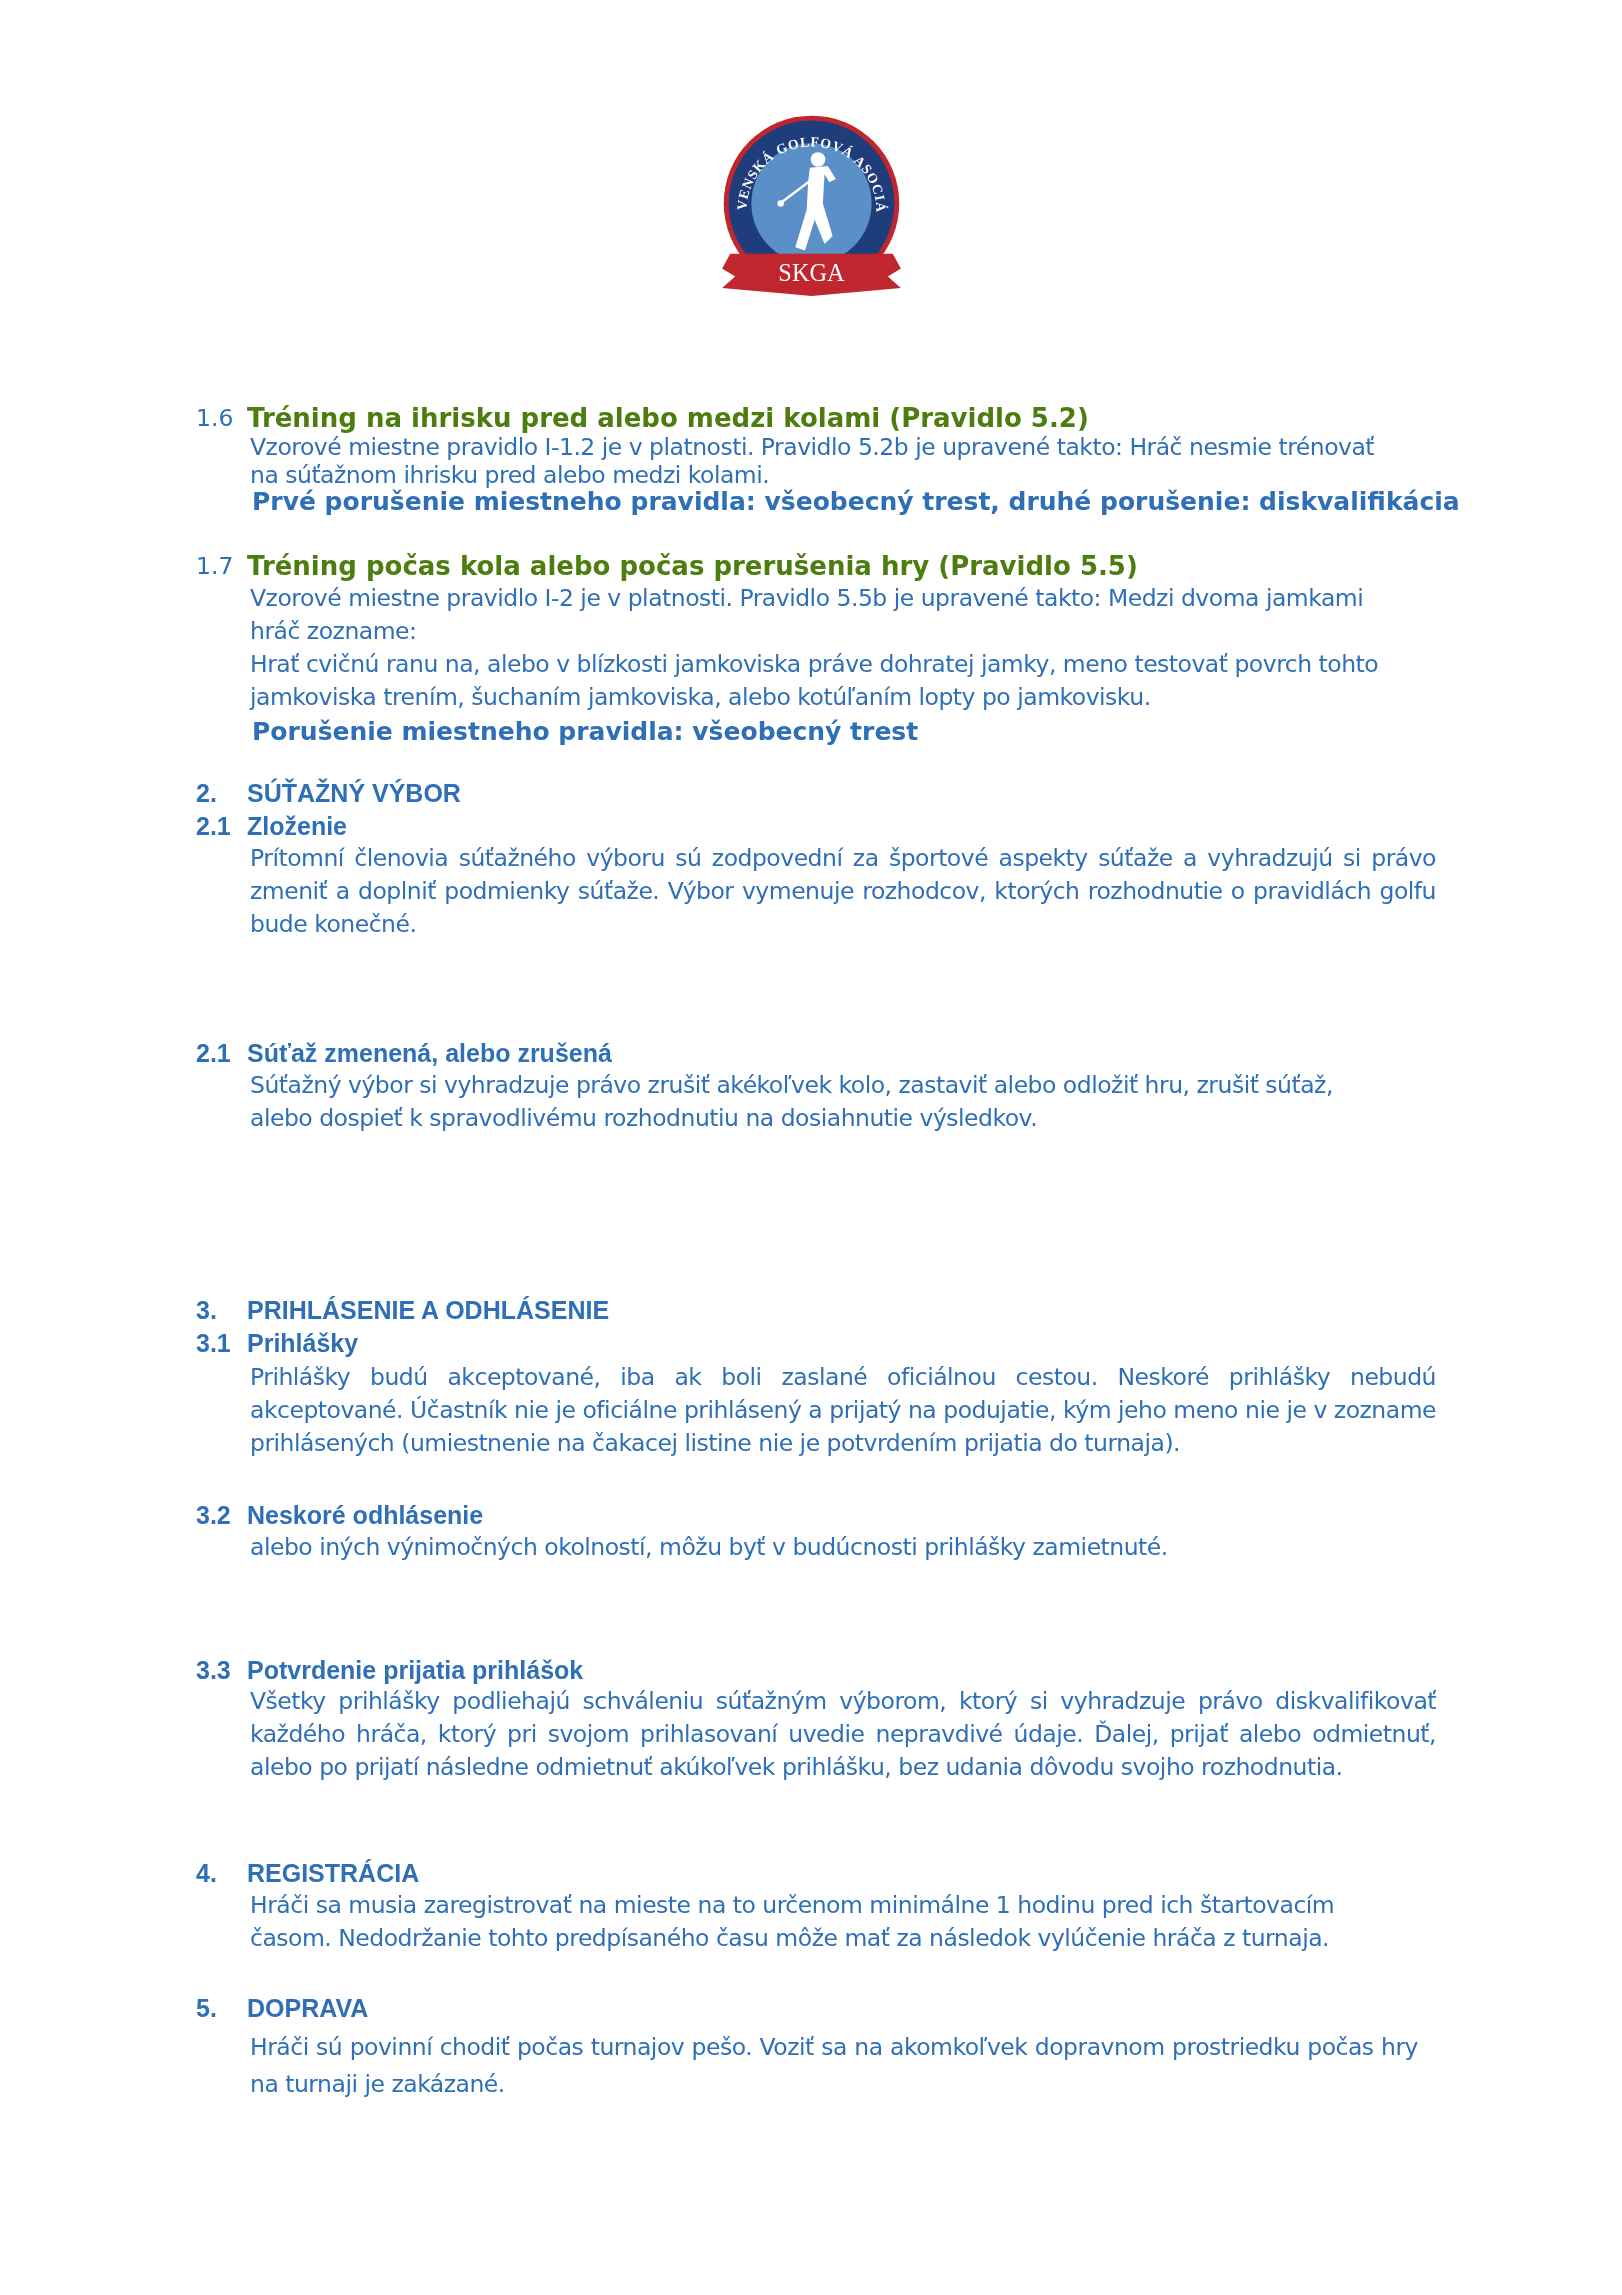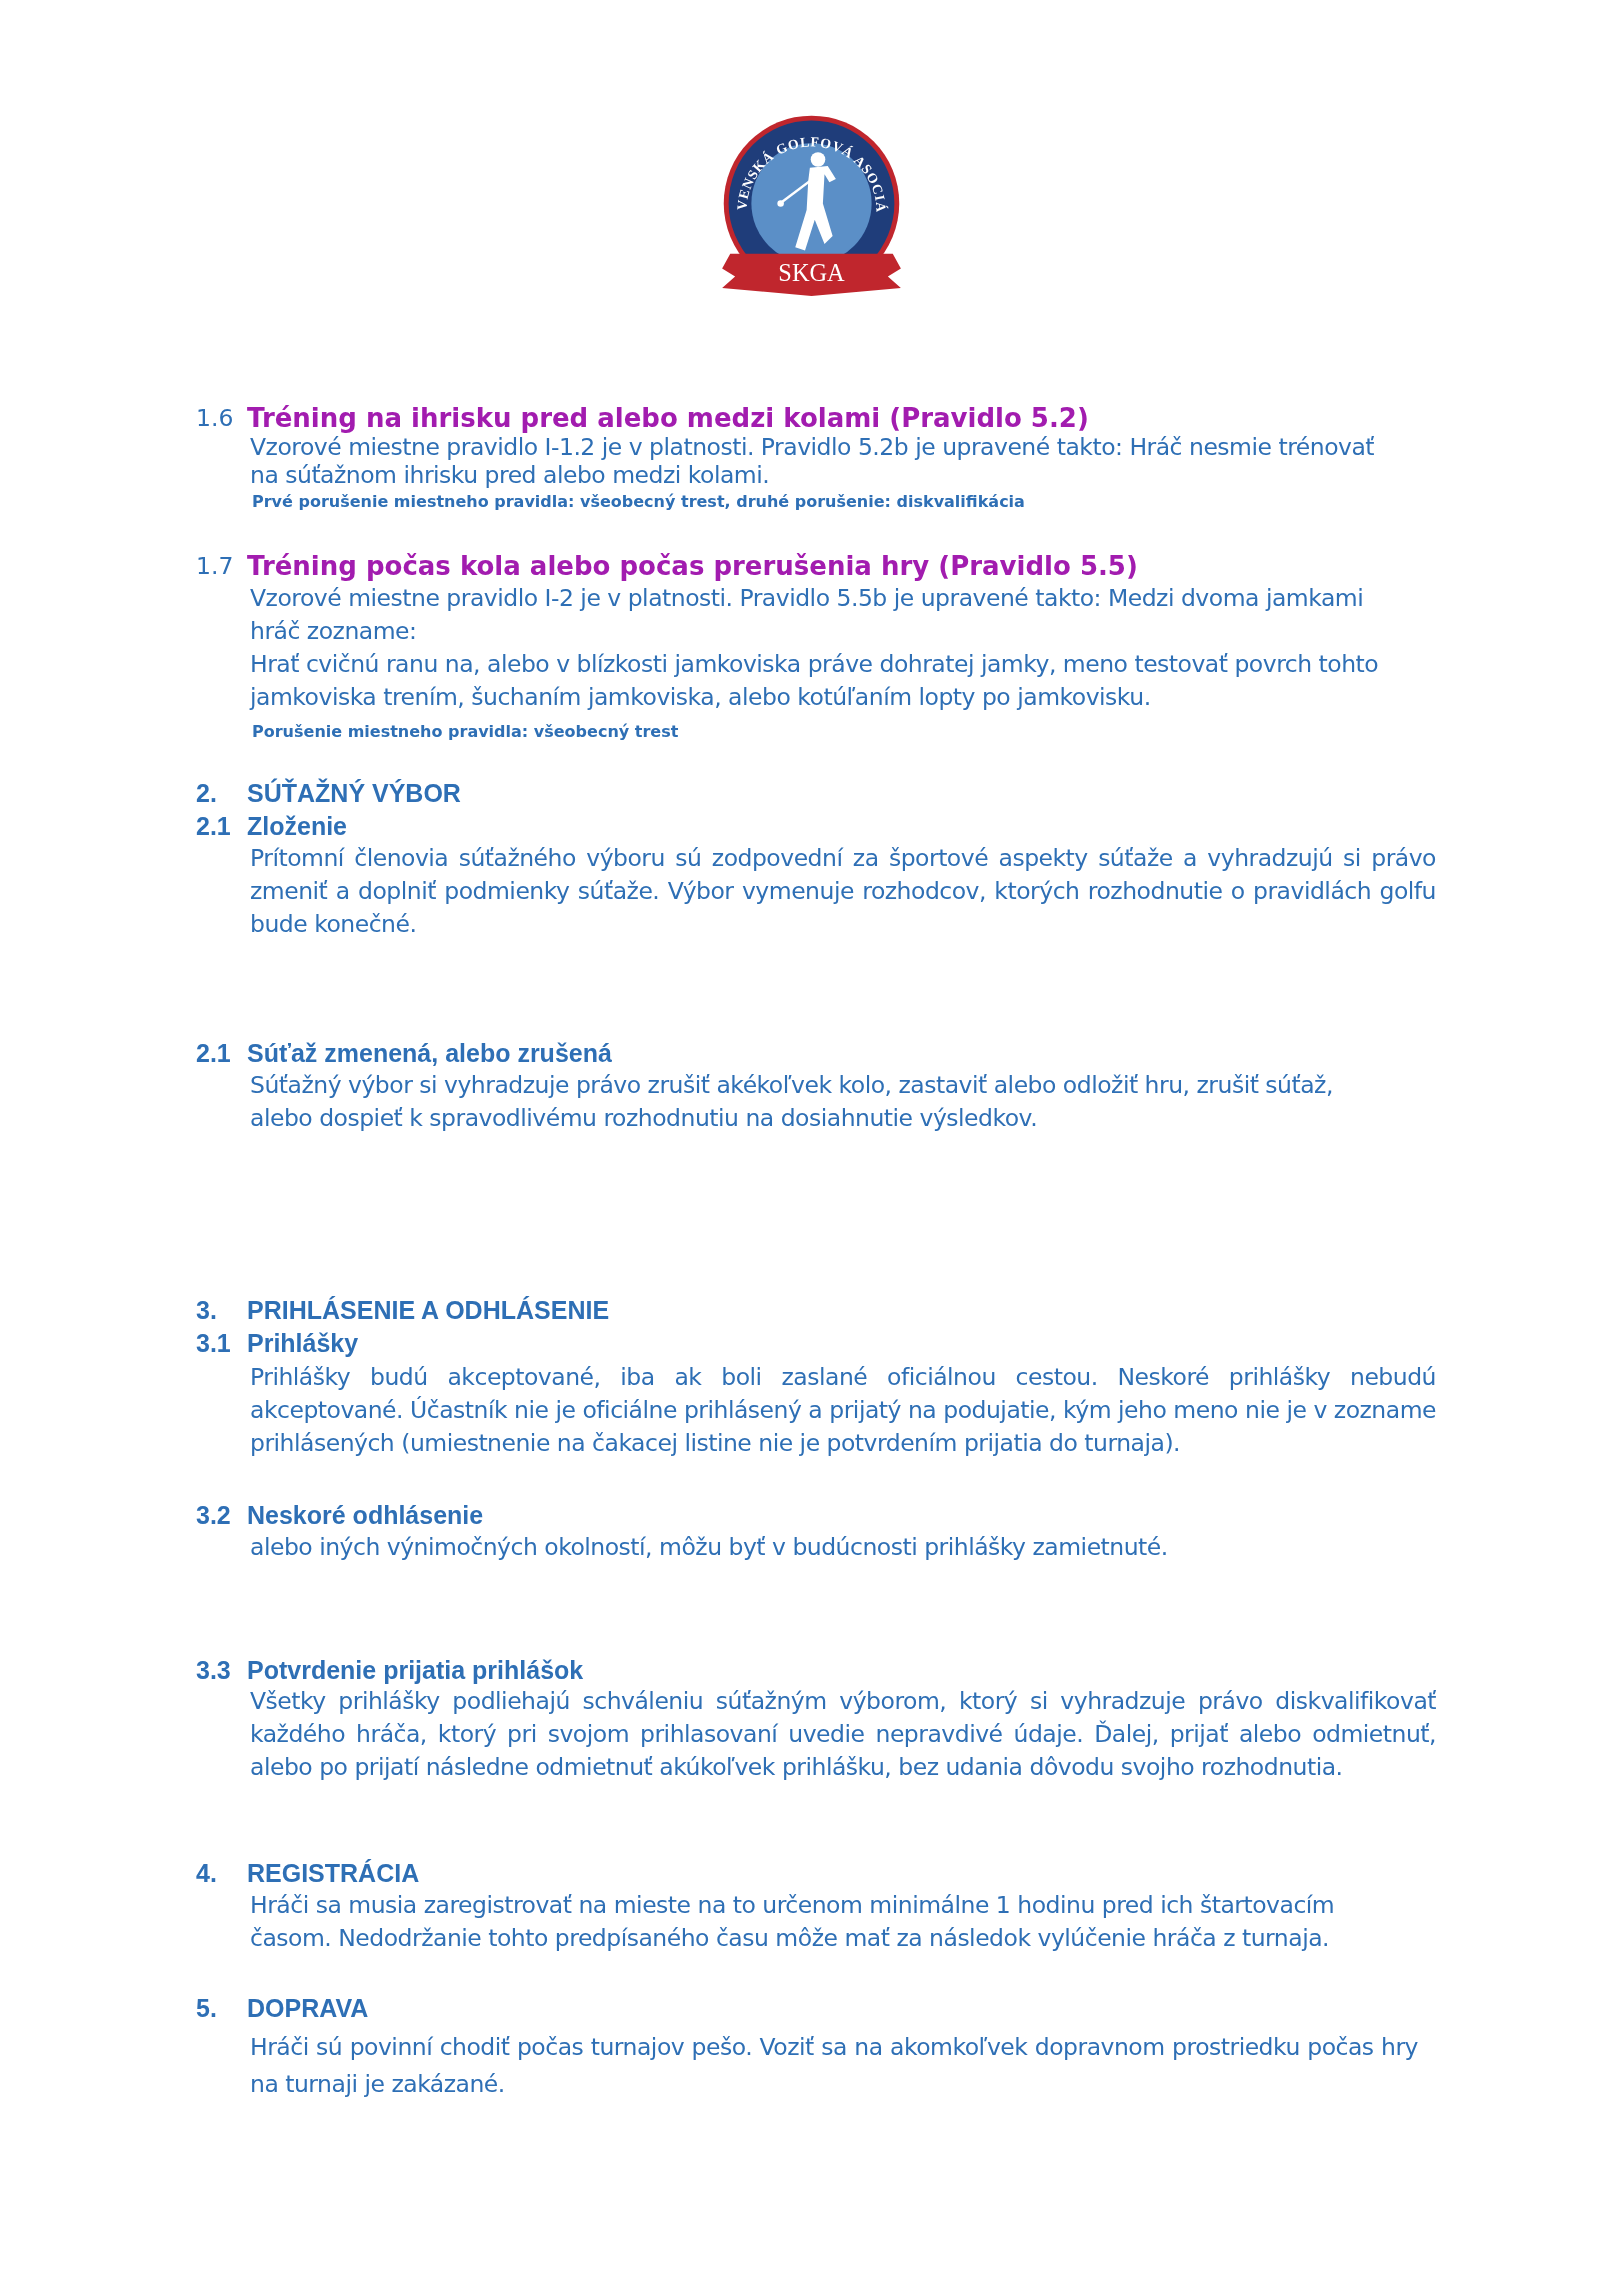--- a/index.html
+++ b/index.html
@@ -3,27 +3,27 @@
   <meta charset="utf-8">
   <style>
     html, body { margin: 0; padding: 0; background: #ffffff; }
     body { width: 1623px; height: 2295px; position: relative; overflow: hidden;
       font-family: "DejaVu Sans", sans-serif; color: #2e6fb5; }
     .logo { position: absolute; left: 714px; top: 114px; width: 195px; height: 195px; }
     .blk { position: absolute; left: 0; width: 1623px; }
     .num { position: absolute; left: 196px; font-family: "Liberation Sans", sans-serif; font-weight: bold; }
     .num.reg { font-family: "DejaVu Sans", sans-serif; font-weight: normal; }
     .ttl { position: absolute; left: 247px; font-weight: bold; font-family: "Liberation Sans", sans-serif; }
-    .ttl.red { color: #a21caf; font-family: "DejaVu Sans", sans-serif; font-size: 26px; }
+    .ttl.red { color: #4d7c0f; font-family: "DejaVu Sans", sans-serif; font-size: 26px; }
     .hdr { font-size: 25px; line-height: 32px; }
     .body { position: absolute; left: 250px; width: 1186px; font-size: 23.5px; line-height: 33px;
       font-family: "DejaVu Sans", sans-serif; letter-spacing: -0.5px; }
     .body.just { text-align: justify; }
     .body p { margin: 0; }
-    .pen { position: absolute; left: 252px; font-weight: bold; font-size: 16px; line-height: 32px; }
+    .pen { position: absolute; left: 252px; font-weight: bold; font-size: 25px; line-height: 32px; }
   </style>
 </head>
 <body>
 
 <svg class="logo" viewBox="0 0 240 240">
   <defs>
     <path id="arc" d="M 40 120 A 80 80 0 1 1 200 120"></path>
   </defs>
   <circle cx="120" cy="110" r="108" fill="#c0262d"></circle>
   <circle cx="120" cy="110" r="102" fill="#1f3d7a"></circle>

